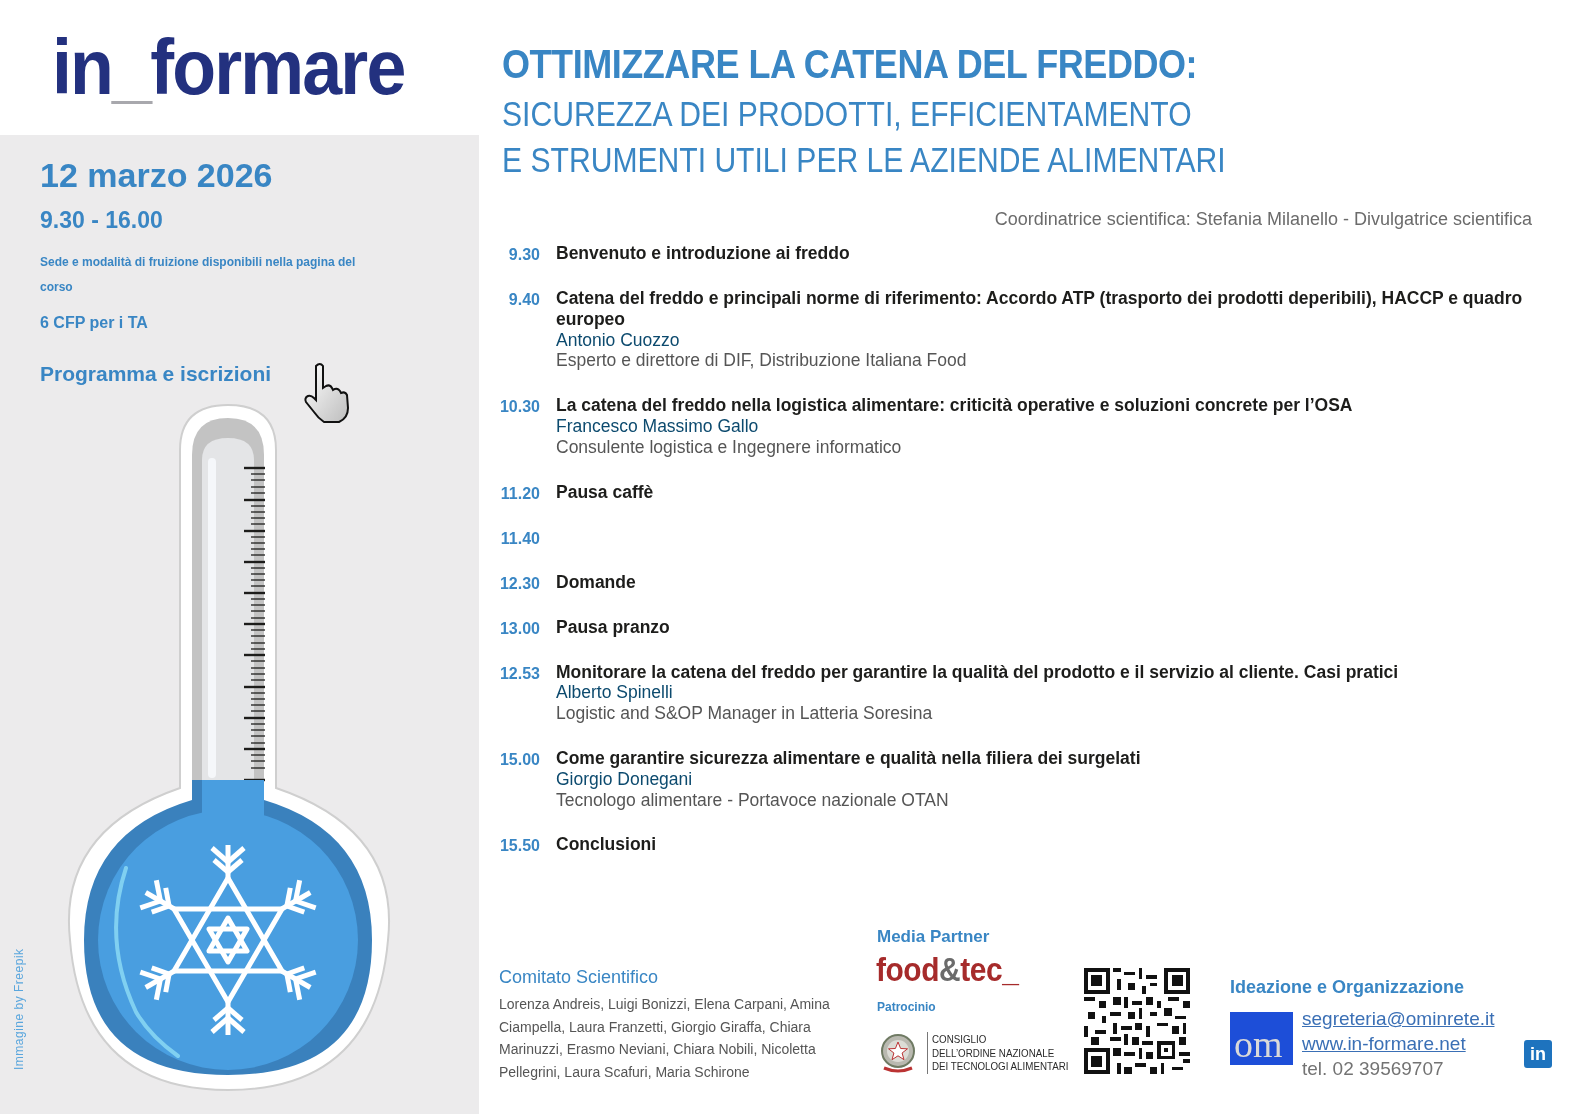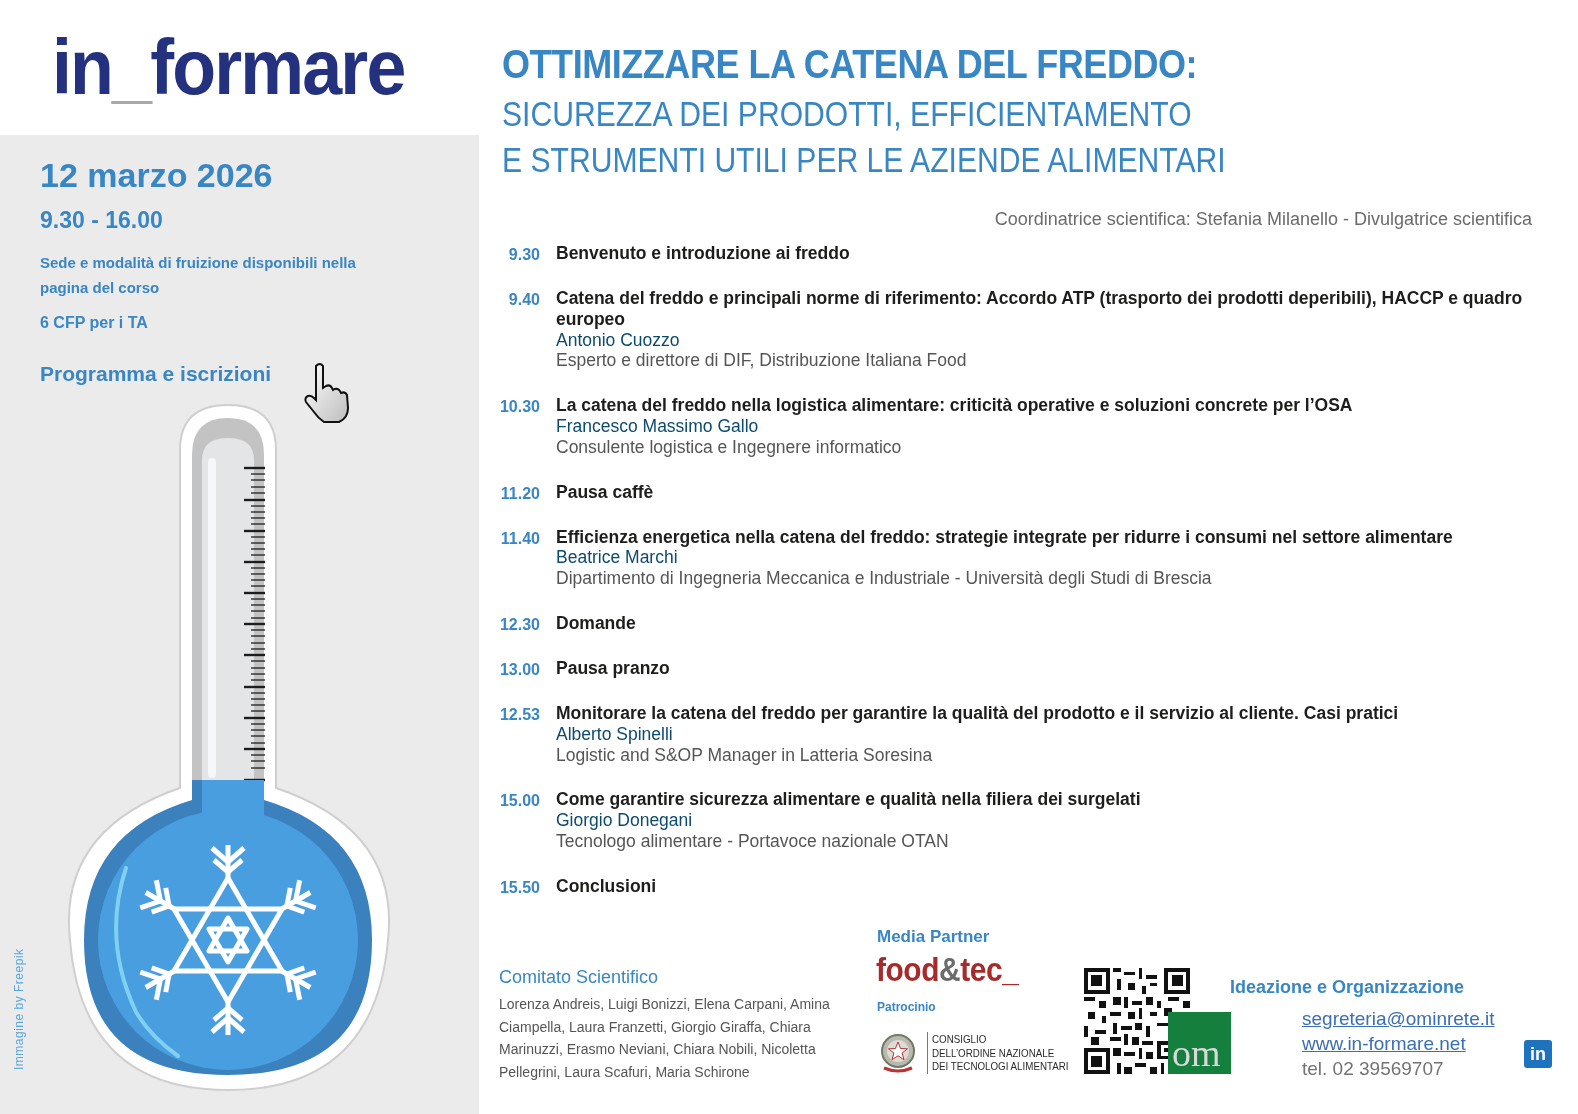--- a/index.html
+++ b/index.html
@@ -5,21 +5,21 @@
   * { margin:0; padding:0; box-sizing:border-box; }
   html, body { width:1578px; height:1114px; background:#ffffff; overflow:hidden; }
   body { position:relative; font-family:"Liberation Sans", sans-serif; color:#1d1d1b; }
 
   
   .logo { position:absolute; left:52px; top:28px; font-family:"Liberation Sans", sans-serif; font-weight:700; font-size:78px; color:#23317f; letter-spacing:-2px; line-height:1; transform:scaleX(0.92); transform-origin:left top; }
   .logo .us { color:#a8a8ad; }
   .left-panel { position:absolute; left:0; top:135px; width:479px; height:979px; background:#ecebec; }
   .date { position:absolute; left:40px; top:156px; font-size:34px; font-weight:700; color:#3986c4; }
   .hours { position:absolute; left:40px; top:207px; font-size:23px; font-weight:700; color:#3986c4; }
-  .venue { position:absolute; left:40px; top:250px; font-size:15px; font-weight:700; color:#3986c4; line-height:25px; width:330px; }
+  .venue { position:absolute; left:40px; top:250px; font-size:12px; font-weight:700; color:#3986c4; line-height:25px; width:330px; }
   .cfp { position:absolute; left:40px; top:314px; font-size:16px; font-weight:700; color:#3986c4; }
   .prog-link { position:absolute; left:40px; top:362px; font-size:21px; font-weight:700; color:#3986c4; text-decoration:none; cursor:pointer; }
   .hand { position:absolute; left:302px; top:362px; width:52px; height:62px; }
   .thermo { position:absolute; left:60px; top:400px; width:340px; height:700px; }
   .credit { position:absolute; left:12px; top:1070px; transform:rotate(-90deg); transform-origin:left top; font-size:12px; color:#5aa6dd; letter-spacing:0.5px; white-space:nowrap; }
 
   
   .title1 { position:absolute; left:502px; top:42px; font-size:40px; font-weight:700; color:#3986c4; letter-spacing:-0.5px; transform:scaleX(0.9); transform-origin:left top; white-space:nowrap; }
   .title2 { position:absolute; left:502px; top:91px; font-size:35px; color:#3986c4; transform:scaleX(0.86); transform-origin:left top; white-space:nowrap; line-height:46px; }
   .coord { position:absolute; right:46px; top:209px; font-size:18px; color:#6b6b6b; white-space:nowrap; }
@@ -37,21 +37,21 @@
   .committee { position:absolute; left:499px; top:993px; font-size:14px; color:#555; line-height:22.6px; width:370px; }
   .mp-h { position:absolute; left:877px; top:927px; font-size:17px; font-weight:700; color:#3986c4; }
   .foodtec { position:absolute; left:876px; top:950px; font-size:34px; font-weight:700; color:#a62b2b; letter-spacing:-0.5px; transform:scaleX(0.88); transform-origin:left top; white-space:nowrap; }
   .foodtec .amp { color:#6b6b6b; }
   .pat-h { position:absolute; left:877px; top:1000px; font-size:12px; font-weight:700; color:#3986c4; }
   .emblem { position:absolute; left:878px; top:1032px; width:40px; height:42px; }
   .pat-sep { position:absolute; left:927px; top:1032px; width:1px; height:42px; background:#777; }
   .pat-org { position:absolute; left:932px; top:1033px; font-size:11.5px; color:#2b2b2b; line-height:13.6px; transform:scaleX(0.85); transform-origin:left top; white-space:nowrap; }
   .qr { position:absolute; left:1084px; top:968px; width:106px; height:106px; }
   .org-h { position:absolute; left:1230px; top:977px; font-size:18px; font-weight:700; color:#3986c4; }
-  .om-logo { position:absolute; left:1168px; top:1012px; width:63px; height:62px; background:#15803d; }
+  .om-logo { position:absolute; left:1230px; top:1012px; width:63px; height:53px; background:#1d4ed8; }
   .om-logo span { position:absolute; left:4px; bottom:2px; font-family:"Liberation Serif", serif; font-size:38px; color:#d9d9d9; line-height:1; }
   .contact { position:absolute; left:1302px; top:1006px; font-size:19px; line-height:25px; }
   .contact a { color:#3a6fb5; text-decoration:underline; display:block; }
   .contact .tel { color:#737373; }
   .linkedin { position:absolute; left:1524px; top:1040px; width:28px; height:28px; background:#1e73be; border-radius:3px; color:#fff; font-weight:700; font-size:18px; text-align:center; line-height:28px; }
 </style>
 </head>
 <body>
 
 <div class="logo">
@@ -193,25 +193,20 @@
     </div>
   </div>
   <div class="item">
     <div class="time">11.20</div>
     <div class="content">
         <div class="talk">Pausa caffè</div>
       </div>
   </div>
   <div class="item">
     <div class="time">11.40</div>
-    <div class="content">
-      <div class="talk">Efficienza energetica nella catena del freddo: strategie integrate per ridurre i consumi nel settore alimentare</div>
-      <div class="speaker">Beatrice Marchi</div>
-      <div class="role">Dipartimento di Ingegneria Meccanica e Industriale - Università degli Studi di Brescia</div>
-    </div>
   </div>
   <div class="item">
     <div class="time">12.30</div>
     <div class="content">
         <div class="talk">Domande</div>
       </div>
   </div>
   <div class="item">
     <div class="time">13.00</div>
     <div class="content">

